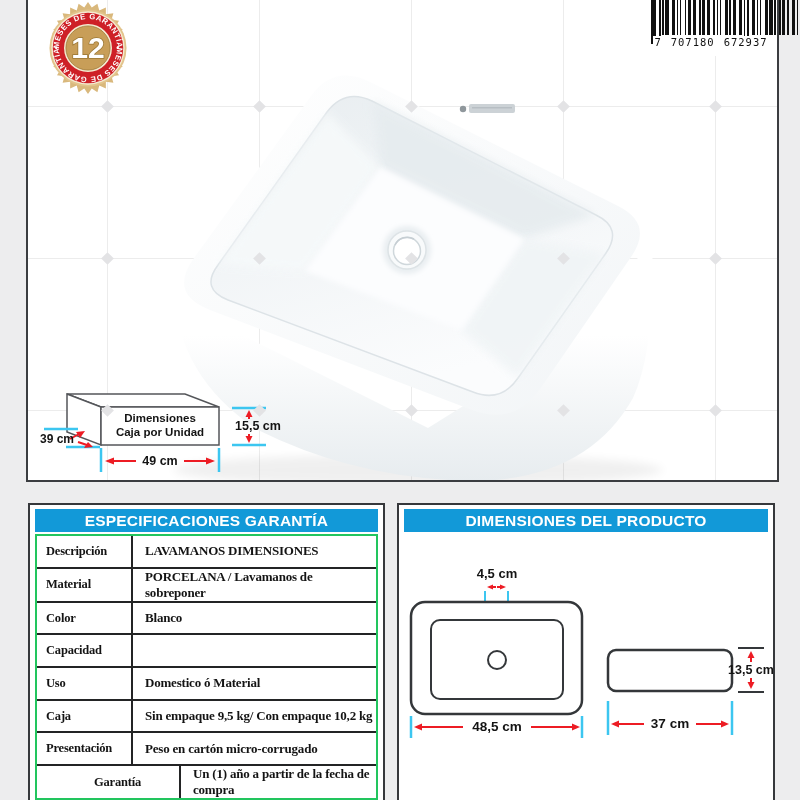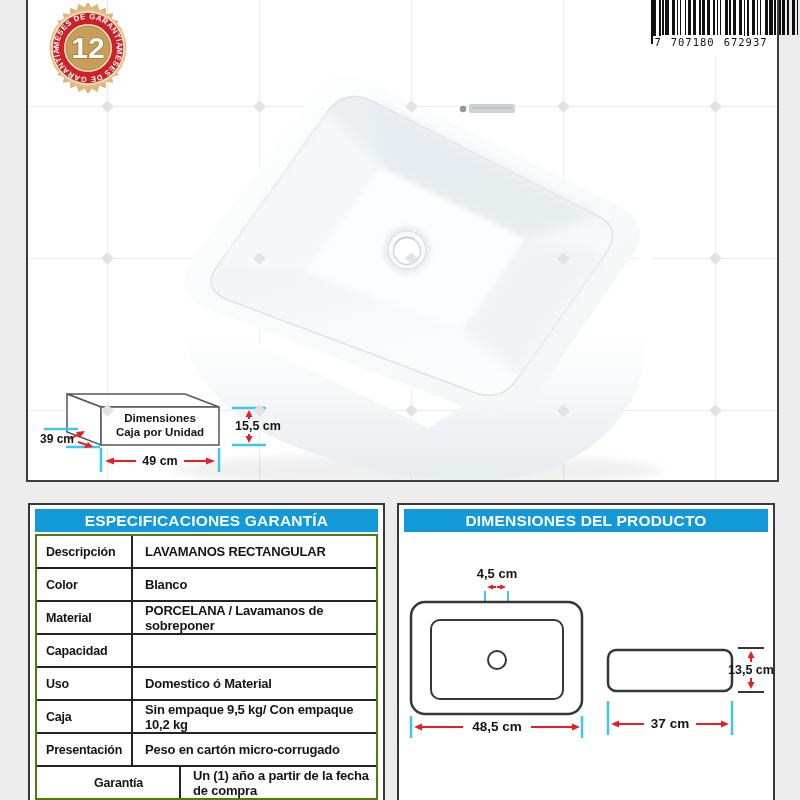--- a/index.html
+++ b/index.html
@@ -25,22 +25,22 @@
     background:transparent;letter-spacing:1px;}
   .barcode .digits span{background:#fff;padding:0 1px;line-height:12px;}
   
   .panel{position:absolute;top:503px;height:295px;background:#fff;border:2.5px solid #36383b;}
   .panel-left{left:28px;width:353px;}
   .panel-right{left:397px;width:374px;}
   .banner{position:absolute;left:5px;right:5px;top:4px;height:23px;background:#1299d8;
     color:#fff;font-weight:700;font-size:15.5px;letter-spacing:.2px;display:flex;
     align-items:center;justify-content:center;}
   
-  .spec-table{position:absolute;left:5px;right:5px;top:29px;bottom:0;border:2px solid #4d7c0f;
-    display:flex;flex-direction:column;}
+  .spec-table{position:absolute;left:5px;right:5px;top:29px;bottom:0;border:2px solid #22c55e;
+    display:flex;flex-direction:column;font-family:Liberation Serif, serif;}
   .spec-row{flex:1;display:flex;border-bottom:2px solid #232425;}
   .spec-row:last-child{border-bottom:none;margin-left:48px;}
   .spec-label{width:85px;border-right:2px solid #232425;display:flex;align-items:center;
     padding-left:9px;font-size:12.5px;font-weight:700;color:#141414;letter-spacing:-.2px;}
   .spec-value{flex:1;display:flex;align-items:center;padding-left:12px;font-size:13px;
     font-weight:700;color:#141414;letter-spacing:-.2px;}
   .dim-svg{position:absolute;left:0;top:0;}
   .dim-text{font-weight:700;fill:#141414;}
 </style>
 </head>
@@ -225,29 +225,29 @@
       <span>707180</span>
       <span>672937</span>
     </div>
   </div>
 
   <div class="panel panel-left">
     <div class="banner">ESPECIFICACIONES GARANTÍA</div>
     <div class="spec-table">
       <div class="spec-row">
         <div class="spec-label">Descripción</div>
-        <div class="spec-value">LAVAMANOS RECTANGULAR</div>
+        <div class="spec-value">LAVAMANOS DIMENSIONES</div>
+      </div>
+      <div class="spec-row">
+        <div class="spec-label">Material</div>
+        <div class="spec-value">PORCELANA / Lavamanos de sobreponer</div>
       </div>
       <div class="spec-row">
         <div class="spec-label">Color</div>
         <div class="spec-value">Blanco</div>
-      </div>
-      <div class="spec-row">
-        <div class="spec-label">Material</div>
-        <div class="spec-value">PORCELANA / Lavamanos de sobreponer</div>
       </div>
       <div class="spec-row">
         <div class="spec-label">Capacidad</div>
       </div>
       <div class="spec-row">
         <div class="spec-label">Uso</div>
         <div class="spec-value">Domestico ó Material</div>
       </div>
       <div class="spec-row">
         <div class="spec-label">Caja</div>

